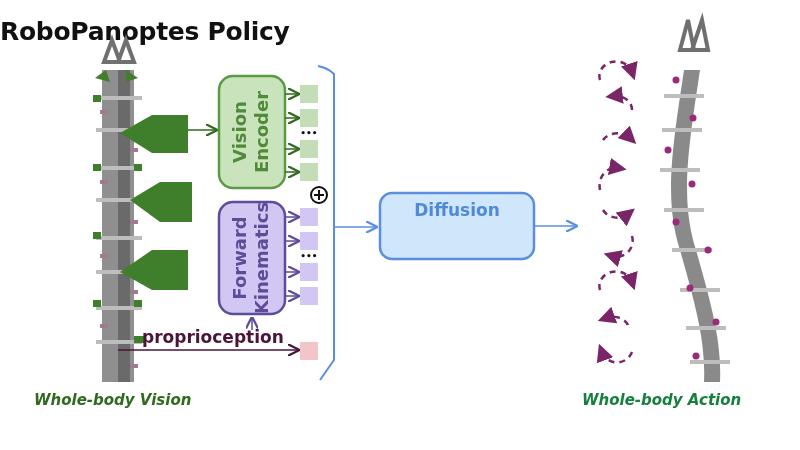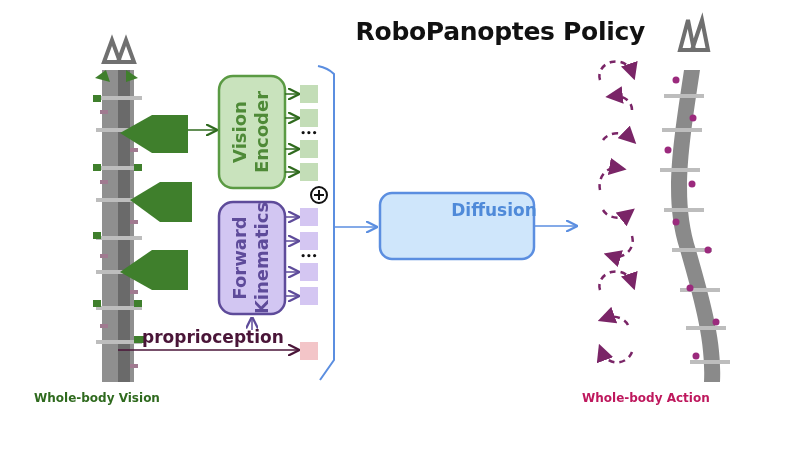--- a/index.html
+++ b/index.html
@@ -1,24 +1,24 @@
 <!DOCTYPE html>
 <html><head>
 <meta charset="utf-8">
 <style>
   html, body { margin: 0; padding: 0; background: #ffffff; }
   body { width: 800px; height: 450px; position: relative; overflow: hidden; font-family: "DejaVu Sans", sans-serif; }
-  .title { position: absolute; left: 0; width: 645px; top: 17px; text-align: right; font-size: 25px; font-weight: bold; color: #111111; letter-spacing: -0.3px; }
-  .caption { position: absolute; font-size: 12px; font-weight: bold; }
+  .title { position: absolute; left: 0; width: 645px; top: 17px; text-align: left; font-size: 25px; font-weight: bold; color: #111111; letter-spacing: -0.3px; }
+  .caption { position: absolute; font-size: 15px; font-weight: bold; font-style: italic; }
   .cap-left { left: 34px; top: 391px; color: #2f6a1e; }
-  .cap-right { left: 582px; top: 391px; color: #be185d; }
+  .cap-right { left: 582px; top: 391px; color: #15803d; }
   svg.main { position: absolute; left: 0; top: 0; }
   .vtext { font-family: "DejaVu Sans", sans-serif; font-weight: bold; }
   .prop-label { position: absolute; left: 142px; top: 327px; font-size: 17px; font-weight: bold; color: #4a1538; }
-  .dt-label { position: absolute; left: 380px; top: 198px; width: 154px; text-align: center; font-size: 17px; font-weight: bold; color: #4f8ad9; line-height: 24px; padding-left: 37px; }
+  .dt-label { position: absolute; left: 380px; top: 198px; width: 154px; text-align: center; font-size: 17px; font-weight: bold; color: #4f8ad9; line-height: 24px; }
 </style>
 </head>
 <body>
 
 <div class="title">RoboPanoptes Policy</div>
 
 <svg class="main" width="800" height="450" viewBox="0 0 800 450">
   <defs>
     <marker id="arrGreen" markerWidth="8" markerHeight="8" refX="7" refY="4" orient="auto">
         <path d="M0,0 L8,4 L0,8" fill="none" stroke="#2f6a1e" stroke-width="1.5"></path>

